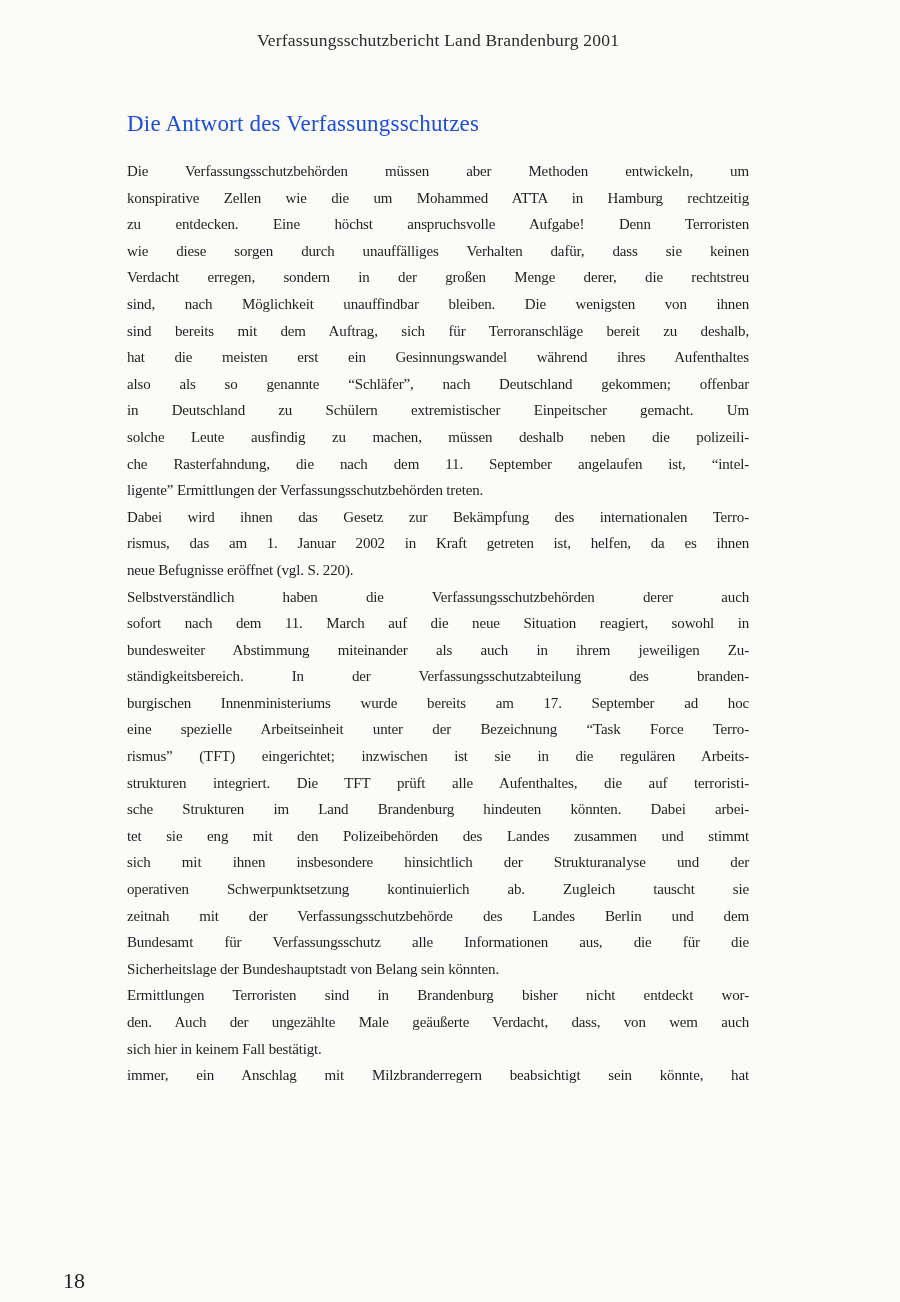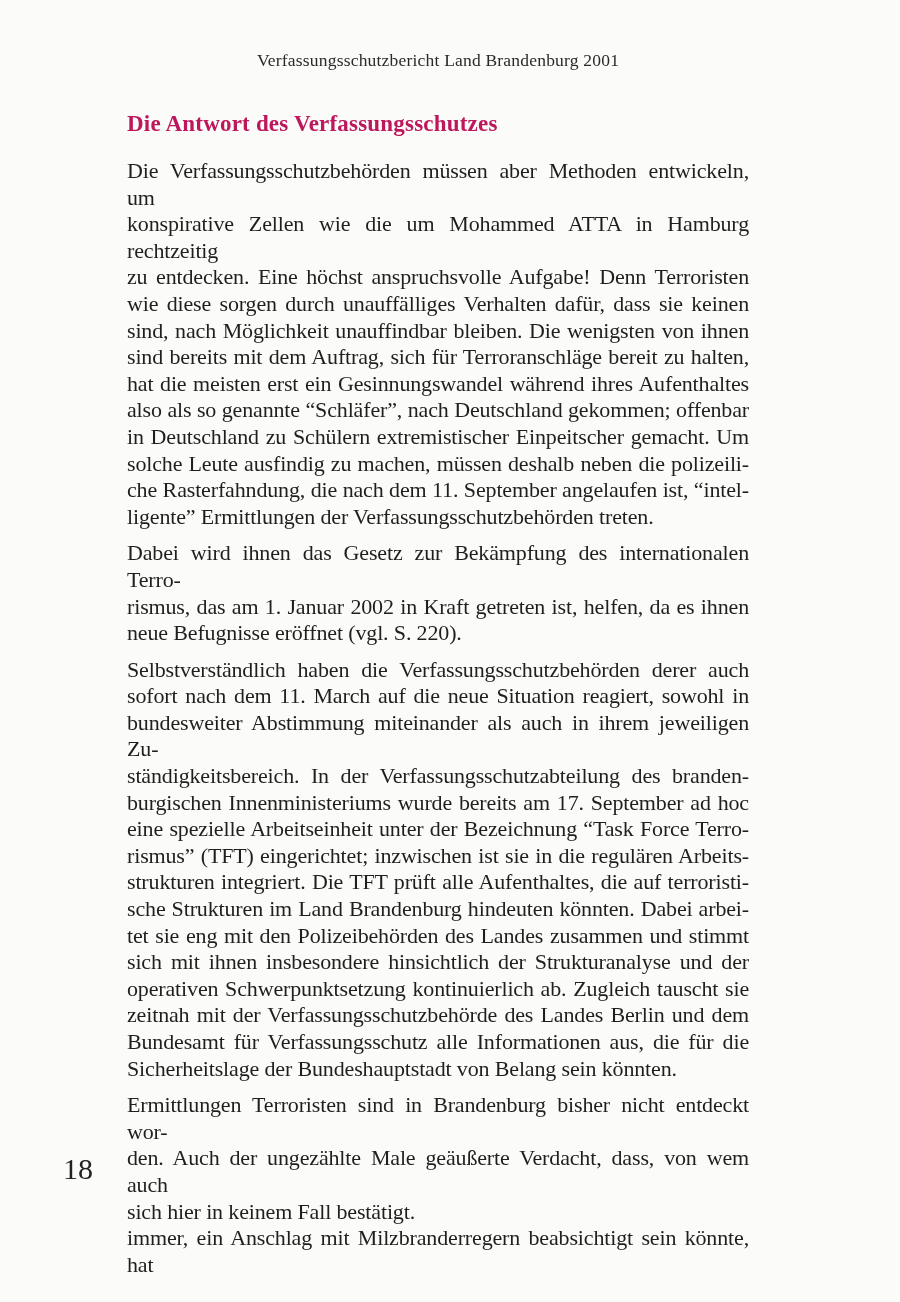--- a/index.html
+++ b/index.html
@@ -20,69 +20,69 @@
     background: var(--paper);
     overflow: hidden;
   }
   .running-header {
     position: absolute;
     top: 30px; left: 127px; width: 622px;
     text-align: center;
     font-size: 17.5px;
     letter-spacing: 0.2px;
     color: #2a2a2a;
-    margin-top: 20px;
   }
   .section-heading {
     position: absolute;
     top: 111px; left: 127px; width: 622px;
     margin: 0;
     font-size: 23px;
-    font-weight: bold;
+    font-weight: normal;
     letter-spacing: 0.2px;
-    color: #be185d;
+    color: #1d4ed8;
   }
   .body-text {
     position: absolute;
     top: 158px; left: 127px; width: 622px;
-    font-size: 22px;
+    font-size: 15px;
     letter-spacing: -0.15px;
   }
-  .paragraph + .paragraph { margin-top: 10px; }
+  .paragraph + .paragraph { }
   .line {
     line-height: 26.6px;
     text-align: justify;
     text-align-last: justify;
   }
   .line.last {
     text-align-last: left;
   }
   .page-number {
     position: absolute;
-    left: 63px; top: 1152px;
-    font-size: 30px;
+    left: 63px; top: 1268px;
+    font-size: 22px;
     color: #222;
   }
 </style>
 </head>
 <body>
 
 <div class="page">
   <div class="running-header">Verfassungsschutzbericht Land Brandenburg 2001</div>
 
   <h1 class="section-heading">Die Antwort des Verfassungsschutzes</h1>
 
   <div class="body-text">
       <div class="paragraph">
         <div class="line">Die Verfassungsschutzbehörden müssen aber Methoden entwickeln, um</div>
         <div class="line">konspirative Zellen wie die um Mohammed ATTA in Hamburg rechtzeitig</div>
         <div class="line">zu entdecken. Eine höchst anspruchsvolle Aufgabe! Denn Terroristen</div>
         <div class="line">wie diese sorgen durch unauffälliges Verhalten dafür, dass sie keinen</div>
+        <div class="line">Verdacht erregen, sondern in der großen Menge derer, die rechtstreu</div>
         <div class="line">sind, nach Möglichkeit unauffindbar bleiben. Die wenigsten von ihnen</div>
-        <div class="line">sind bereits mit dem Auftrag, sich für Terroranschläge bereit zu halten,</div>
+        <div class="line">sind bereits mit dem Auftrag, sich für Terroranschläge bereit zu deshalb,</div>
         <div class="line">hat die meisten erst ein Gesinnungswandel während ihres Aufenthaltes</div>
         <div class="line">also als so genannte “Schläfer”, nach Deutschland gekommen; offenbar</div>
         <div class="line">in Deutschland zu Schülern extremistischer Einpeitscher gemacht. Um</div>
         <div class="line">solche Leute ausfindig zu machen, müssen deshalb neben die polizeili-</div>
         <div class="line">che Rasterfahndung, die nach dem 11. September angelaufen ist, “intel-</div>
         <div class="line last">ligente” Ermittlungen der Verfassungsschutzbehörden treten.</div>
       </div>
       <div class="paragraph">
         <div class="line">Dabei wird ihnen das Gesetz zur Bekämpfung des internationalen Terro-</div>
         <div class="line">rismus, das am 1. Januar 2002 in Kraft getreten ist, helfen, da es ihnen</div>

